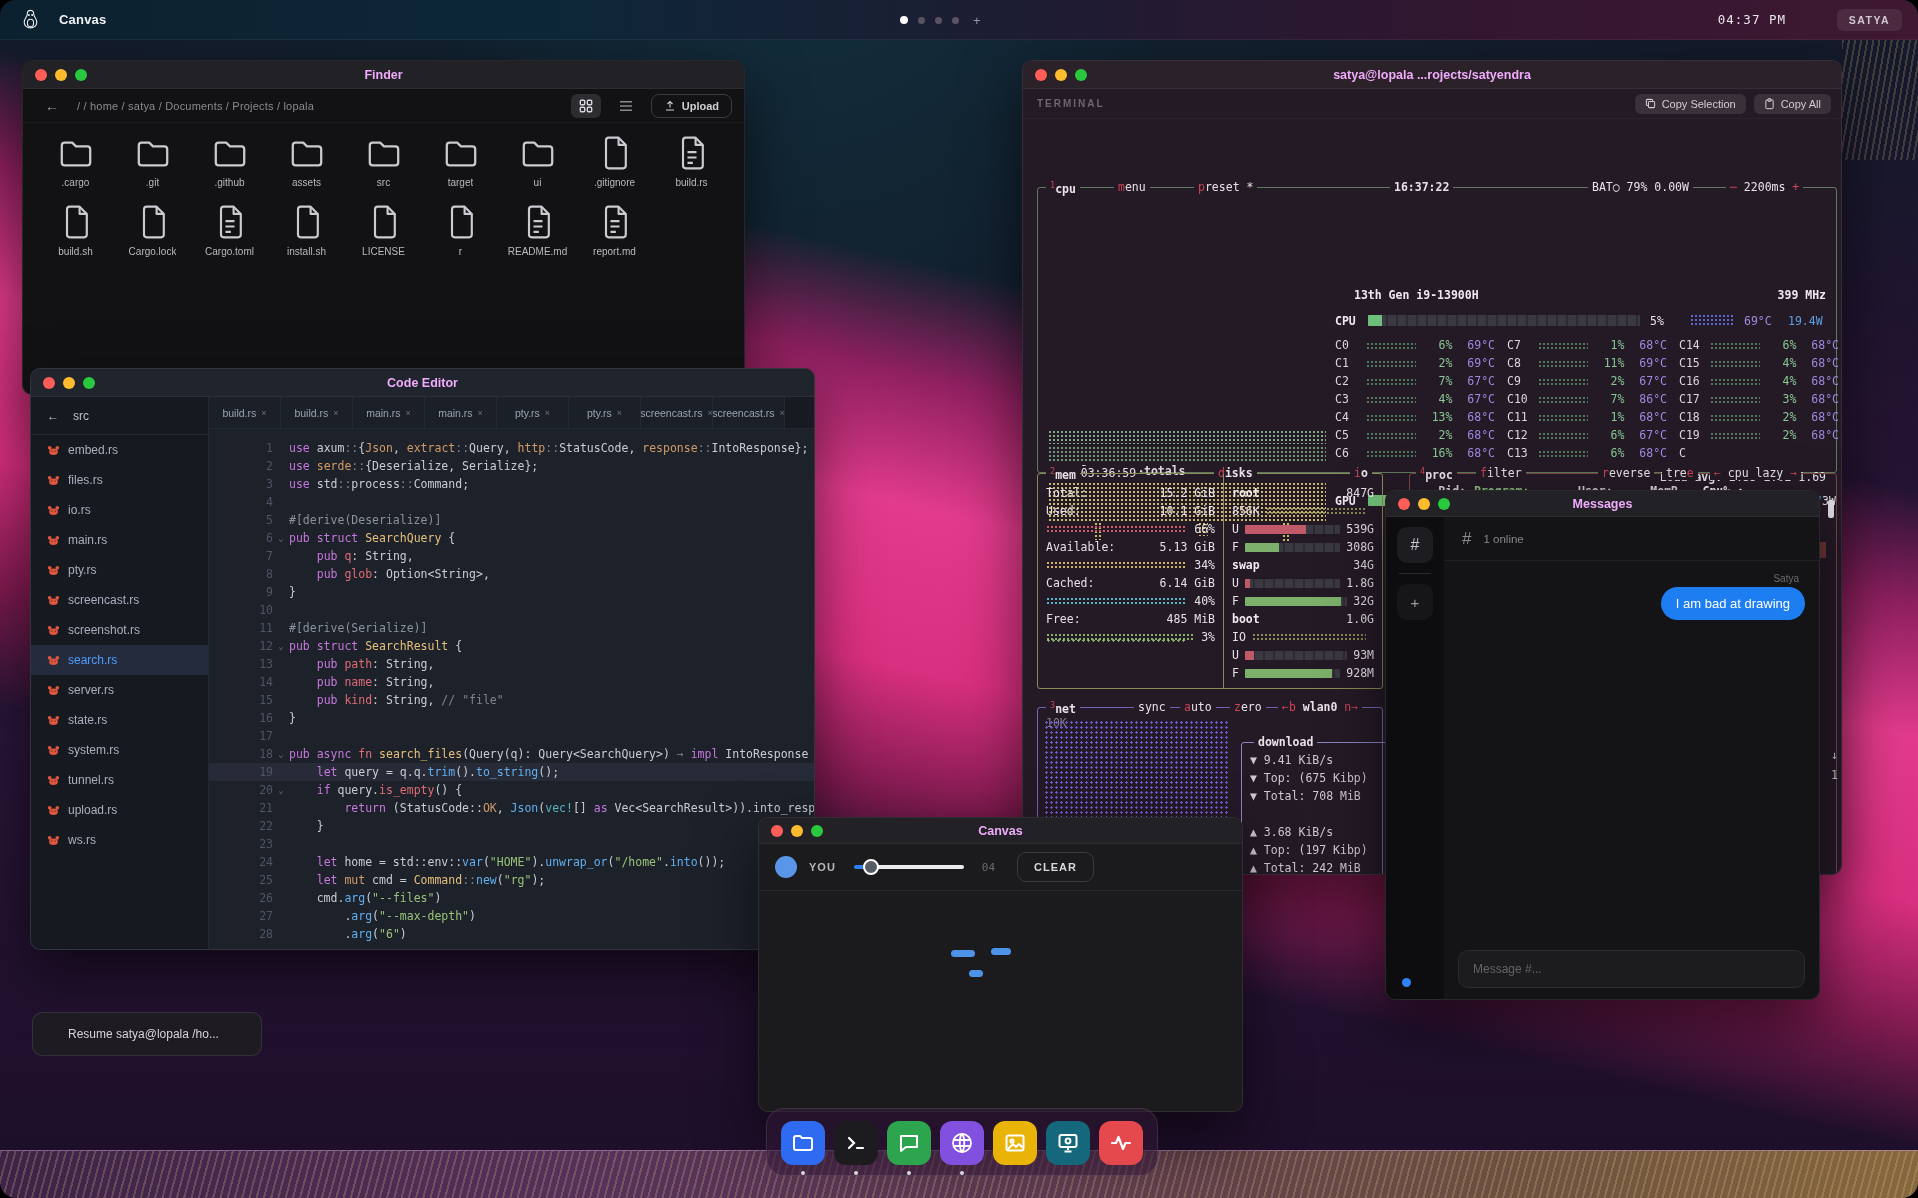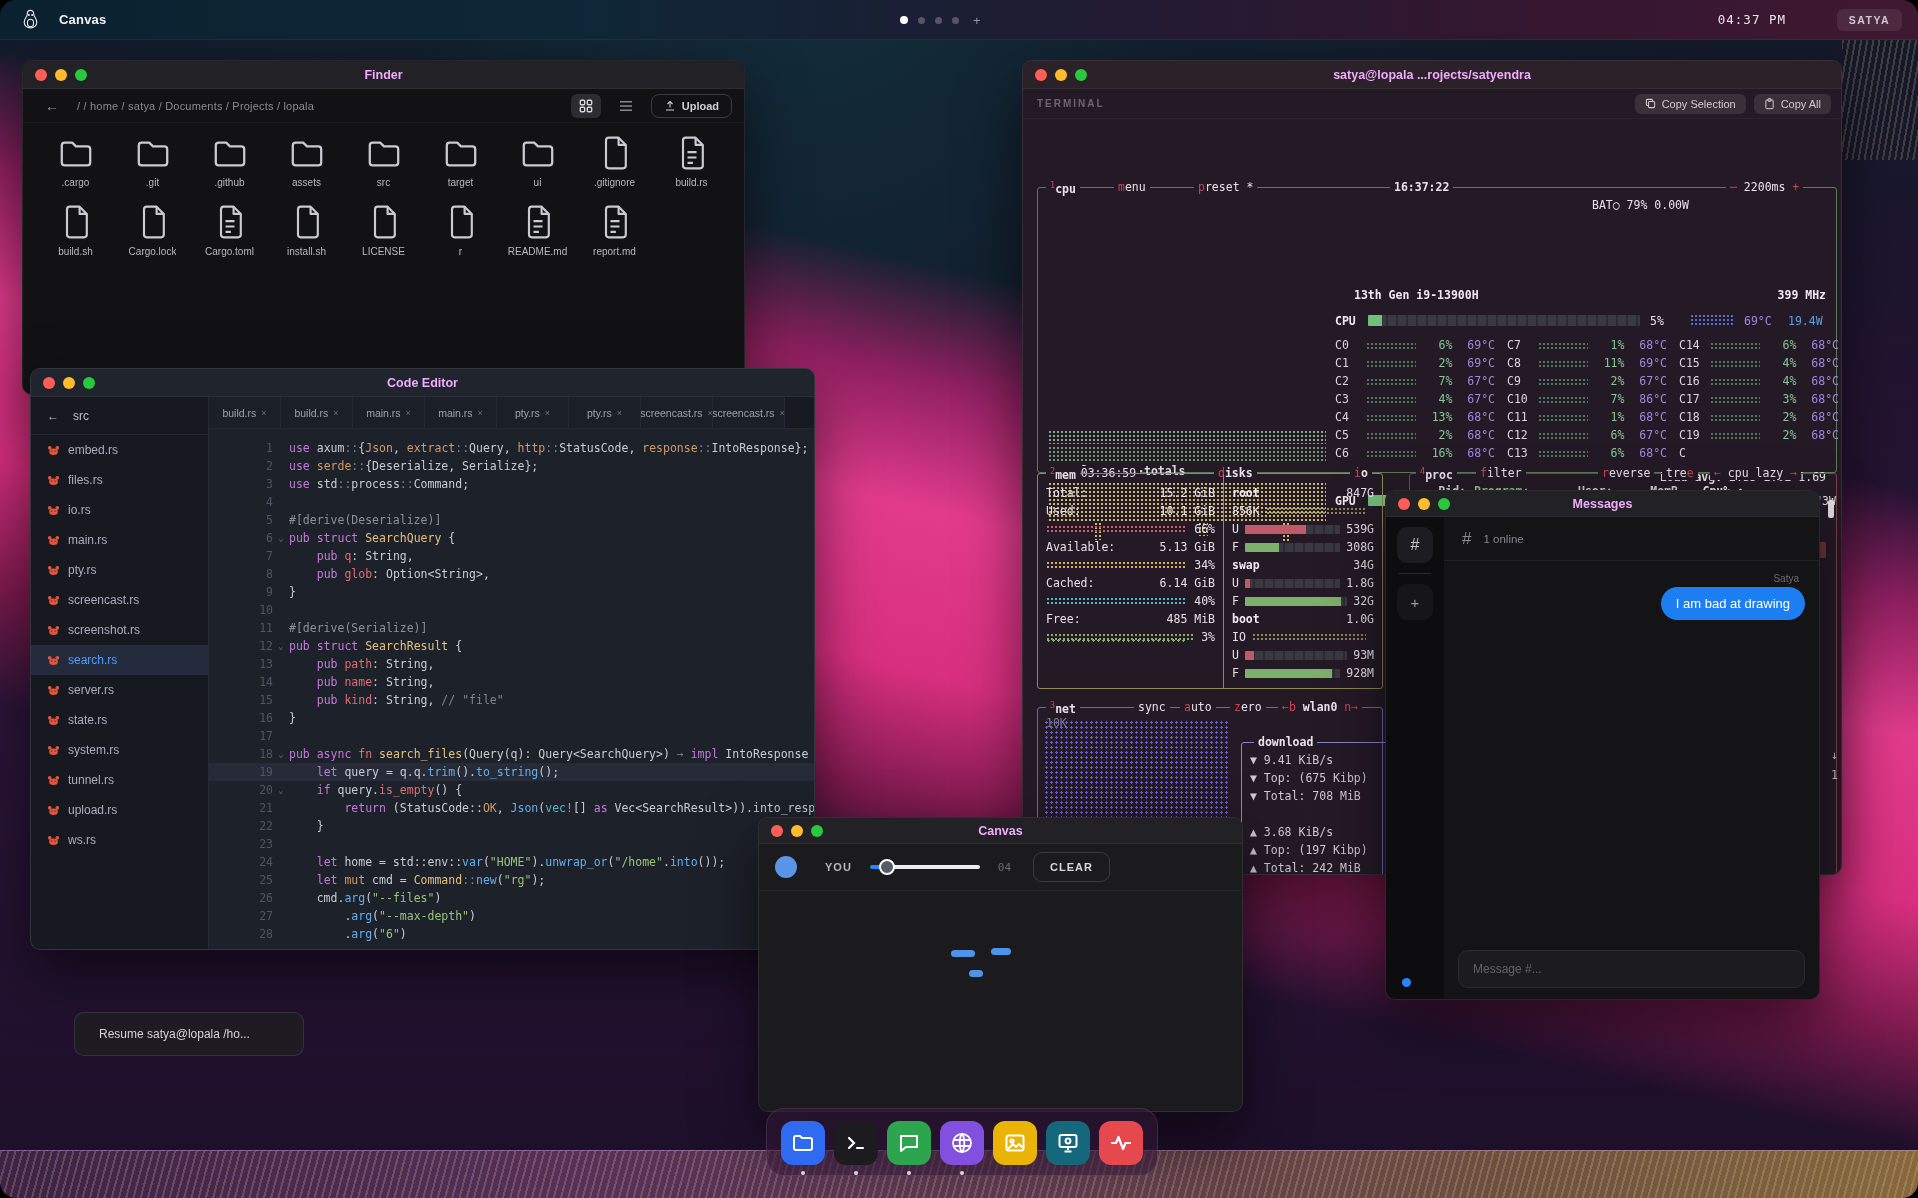--- a/index.html
+++ b/index.html
@@ -160,21 +160,21 @@
   .msg-inputbar { height:60px; display:flex; align-items:center; padding:0 14px; }
   .msg-input { width:100%; height:38px; background:#1c1c1f; border:1px solid #2c2c30; border-radius:10px;
     color:#d8d8dc; font-size:12px; padding:0 14px; outline:none; }
   .msg-input::placeholder { color:#63636a; }
 
   
   .canvasw { left:758px; top:817px; width:485px; height:295px; background:#1b1b1d; z-index:7; }
   .canvasw .titlebar { height:26px; }
   .cv-toolbar { height:47px; display:flex; align-items:center; border-bottom:1px solid #27272a; }
   .cv-swatch { width:22px; height:22px; border-radius:50%; background:#5a96e8; margin-left:16px; }
-  .cv-you { color:#b8b8bc; font-size:11px; font-weight:700; letter-spacing:1px; margin-left:28px; }
+  .cv-you { color:#b8b8bc; font-size:11px; font-weight:700; letter-spacing:1px; margin-left:12px; }
   .cv-slider { position:relative; width:110px; height:16px; margin-left:18px; }
   .cv-slider .trackL { position:absolute; left:0; top:6px; height:4px; width:17px; background:#2f81f7; border-radius:2px; }
   .cv-slider .trackR { position:absolute; left:17px; right:0; top:6px; height:4px; background:#ececf0; border-radius:2px; }
   .cv-slider .knob { position:absolute; left:9px; top:0; width:16px; height:16px; border-radius:50%;
     background:#565b66; border:2.5px solid #fff; }
   .cv-val { color:#6a6a70; font-size:11px; margin-left:18px; font-family:"DejaVu Sans Mono",monospace; }
   .cv-clear { margin-left:22px; border:1px solid #3a3a3f; border-radius:9px; color:#d8d8da; background:transparent;
     font-size:11px; font-weight:700; letter-spacing:1px; padding:8px 16px; }
   .cv-area { position:absolute; top:73px; bottom:0; left:0; right:0; background:#1b1b1d; }
   .stroke { position:absolute; height:7px; border-radius:4px; }
@@ -182,21 +182,21 @@
   
   .dock { position:absolute; left:766px; top:1108px; width:392px; height:68px; z-index:9;
     background:rgba(52,26,58,0.55); border:1px solid rgba(255,255,255,0.10); border-radius:18px;
     display:flex; align-items:flex-start; gap:9px; padding:12px 14px 0; }
   .dock-app { position:relative; width:44px; height:44px; border-radius:12px;
     display:flex; align-items:center; justify-content:center; }
   .dock-dot { position:absolute; left:50%; transform:translateX(-50%); bottom:-10px;
     width:4px; height:4px; border-radius:50%; background:#d8d8dc; }
   .resume { position:absolute; left:32px; top:1012px; width:230px; height:44px; z-index:8;
     background:rgba(30,28,34,0.94); border:1px solid rgba(255,255,255,0.10); border-radius:10px;
-    color:#d6d4d8; font-size:12px; display:flex; align-items:center; padding-left:24px;margin-left:42px; }
+    color:#d6d4d8; font-size:12px; display:flex; align-items:center; padding-left:35px; }
   svg { display:block; }
 </style>
 </head>
 <body>
 
 <div class="screen">
   <div class="horizon"></div>
   <div class="corner-streaks"></div>
 
   <div class="menubar">
@@ -445,21 +445,21 @@
         </svg>
         <span>Copy All</span>
       </span>
     </div>
     <div class="btop" id="btop">
         <div class="panel p-cpu">
           <span class="blabel" style="left: 8px;"><span class="sup">1</span><b>cpu</b></span>
           <span class="blabel" style="left: 76px;"><span class="red">m</span>enu</span>
           <span class="blabel" style="left: 156px;"><span class="red">p</span>reset *</span>
           <span class="blabel" style="left: 352px;"><b>16:37:22</b></span>
-          <span class="blabel" style="left: 550px; margin-top: 18px;">BAT○ 79% 0.00W</span>
+          <span class="blabel" style="left: 550px;">BAT○ 79% 0.00W</span>
           <span class="blabel" style="left: 688px;"><span class="red">─</span> 2200ms <span class="red">+</span></span>
           <span class="bt-txt" style="left: 316px; top: 100px; color: rgb(239, 233, 239); font-weight: 700;">13th Gen i9-13900H</span>
           <span class="bt-txt" style="right: 10px; top: 100px; color: rgb(239, 233, 239); font-weight: 700;">399 MHz</span>
           <span class="bt-txt" style="left: 297px; top: 126px; color: rgb(239, 233, 239); font-weight: 700;">CPU</span>
           <div class="bar-track" style="position: absolute; left: 330px; top: 127px; width: 272px;">
             <div class="bar-fill" style="position: absolute; width: 5%; background: rgb(109, 191, 121);"></div>
           </div>
           <span class="bt-txt" style="left: 612px; top: 126px; color: rgb(230, 224, 230);">5%</span>
           <div class="dotgrid dense" style="left: 652px; top: 126px; width: 44px; height: 11px; position: absolute; color: rgb(90, 104, 216);"></div>
           <span class="bt-txt" style="left: 706px; top: 126px; color: rgb(157, 138, 224);">69°C</span>

